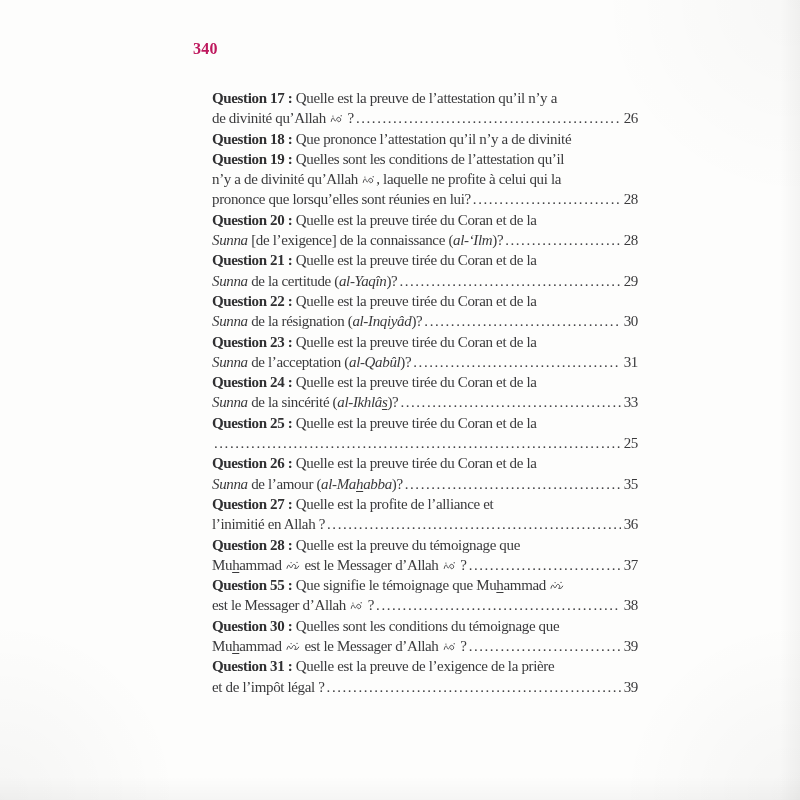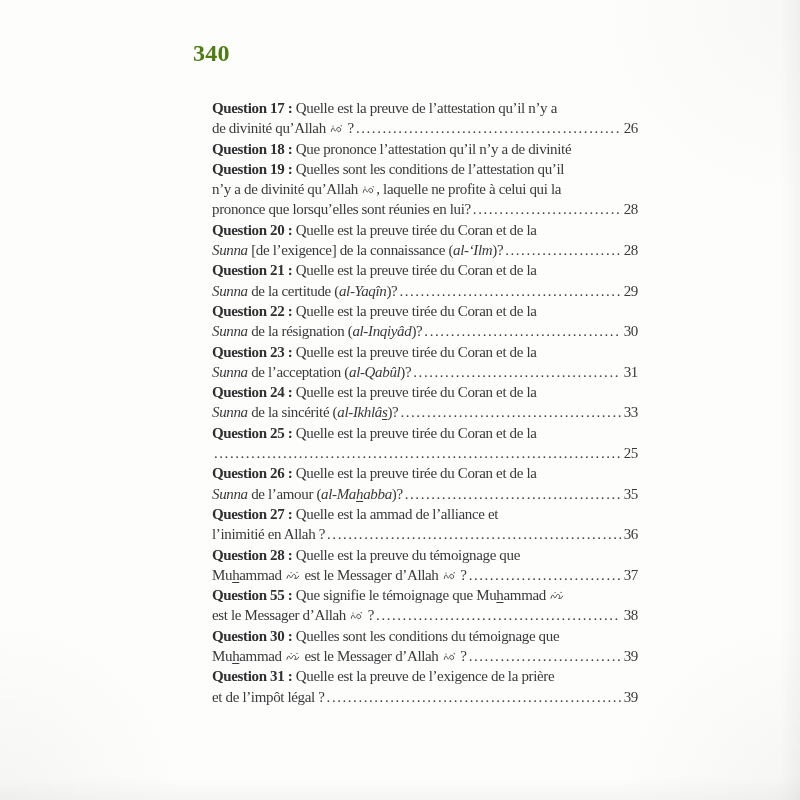--- a/index.html
+++ b/index.html
@@ -18,34 +18,33 @@
       radial-gradient(circle at 100% 100%, rgba(0,0,0,0.03), transparent 16%),
       linear-gradient(to left, rgba(0,0,0,0.035), transparent 2.5%),
       linear-gradient(to top, rgba(0,0,0,0.03), transparent 3%),
       #fdfdfc;
     position: relative;
   }
   .folio {
     position: absolute;
     left: 193px;
     top: 40px;
-    font-size: 24px;
+    font-size: 16px;
     font-weight: bold;
-    color: #4d7c0f;
+    color: #be185d;
     letter-spacing: 0.2px;
   }
   .toc {
     position: absolute;
     left: 212px;
     top: 88px;
     width: 426px;
     font-size: 15px;
     line-height: 20.3px;
     letter-spacing: -0.35px;
-    margin-top: 10px;
   }
   .entry { margin: 0; }
   .line { white-space: nowrap; }
   .line.last {
     display: flex;
     align-items: baseline;
   }
   .line.last .txt { flex: 0 0 auto; }
   .leader {
     flex: 1 1 auto;
@@ -152,21 +151,21 @@
     </div>
     <div class="entry">
       <div class="line"><span class="txt"><span class="sb">Question 26 : </span><span>Quelle est la preuve tirée du Coran et de la</span></span></div>
       <div class="line last">
         <span class="txt"><span class="si">Sunna</span><span> de l’amour (</span><span class="si">al-Ma</span><span class="si su">h</span><span class="si">abba</span><span>)?</span></span>
         <span class="leader"></span>
         <span class="pagenum">35</span>
       </div>
     </div>
     <div class="entry">
-      <div class="line"><span class="txt"><span class="sb">Question 27 : </span><span>Quelle est la ammad de l’alliance et</span></span></div>
+      <div class="line"><span class="txt"><span class="sb">Question 27 : </span><span>Quelle est la profite de l’alliance et</span></span></div>
       <div class="line last">
         <span class="txt"><span>l’inimitié en Allah ?</span></span>
         <span class="leader"></span>
         <span class="pagenum">36</span>
       </div>
     </div>
     <div class="entry">
       <div class="line"><span class="txt"><span class="sb">Question 28 : </span><span>Quelle est la preuve du témoignage que</span></span></div>
       <div class="line last">
         <span class="txt"><span>Mu</span><span class="su">h</span><span>ammad </span><span class="sym"><svg width="14" height="10" viewBox="0 0 17 12">

